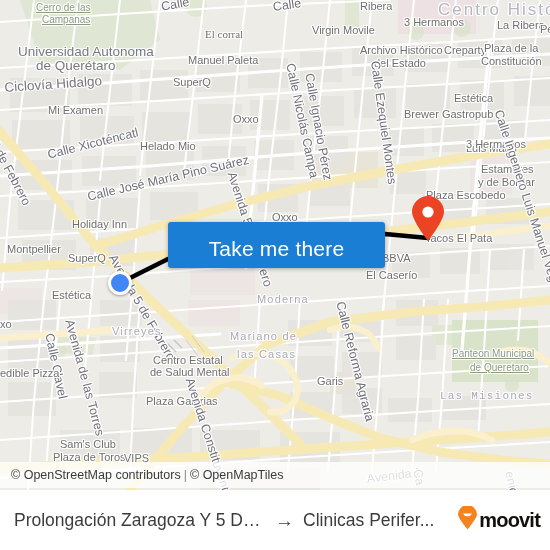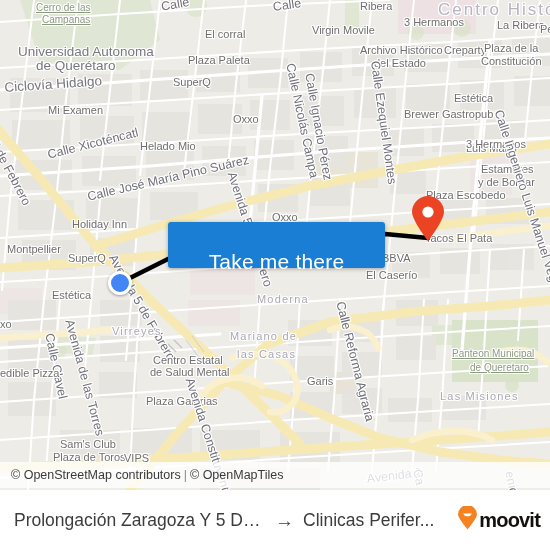--- a/index.html
+++ b/index.html
@@ -86,21 +86,21 @@
     height: 46px;
     background: #1a7fd4;
     border: none;
     border-radius: 3px;
     color: #ffffff;
     font-family: "Liberation Sans", sans-serif;
     font-size: 21px;
     line-height: 46px;
     text-align: center;
     cursor: pointer;
-    padding: 17px;
+    padding: 4px;
     box-shadow: 0 1px 4px rgba(0,0,0,.3);
     letter-spacing: .2px;
   }
 
   
   #attribution {
     position: absolute;
     left: 0;
     top: 462px;
     width: 550px;
@@ -350,32 +350,32 @@
         <path d="M186,340 L198,356 M192,336 L204,352"></path>
       </g>
       <g stroke="#b9b9b9" stroke-width="1.2" opacity=".8">
         <path d="M168,344 L176,352 M174,340 L182,348"></path>
       </g>
     </svg>
 
     <div id="labels">
         <div class="maplabel lbl-green" style="left: 36px; top: 2px;">Cerro de las</div>
         <div class="maplabel lbl-green" style="left: 42px; top: 14px;">Campanas</div>
-        <div class="maplabel lbl-poi" style="left: 205px; top: 28px;">El corral</div>
+        <div class="maplabel lbl-poi" style="left: 205px; top: 28px; font-family: Liberation Serif, serif;">El corral</div>
         <div class="maplabel lbl-street" style="left: 160px; top: 0px; transform: rotate(-10deg);">Calle</div>
         <div class="maplabel lbl-street" style="left: 272px; top: 0px; transform: rotate(-8deg);">Calle</div>
         <div class="maplabel lbl-poi" style="left: 312px; top: 24px;">Virgin Movile</div>
         <div class="maplabel lbl-poi" style="left: 360px; top: 0px;">Ribera</div>
         <div class="maplabel lbl-bigarea" style="left: 438px; top: 0px;">Centro Histórico</div>
         <div class="maplabel lbl-poi" style="left: 404px; top: 16px;">3 Hermanos</div>
         <div class="maplabel lbl-poi" style="left: 476px; top: 19px; padding-left: 21px;">La Ribera</div>
         <div class="maplabel lbl-poi" style="left: 540px; top: 23px;">Pe</div>
         <div class="maplabel lbl-place" style="left: 18px; top: 44px;">Universidad Autonoma</div>
         <div class="maplabel lbl-place" style="left: 36px; top: 58px;">de Querétaro</div>
-        <div class="maplabel lbl-poi" style="left: 188px; top: 54px;">Plaza Paleta</div>
+        <div class="maplabel lbl-poi" style="left: 188px; top: 54px;">Manuel Paleta</div>
         <div class="maplabel lbl-poi" style="left: 360px; top: 44px;">Archivo Histórico</div>
         <div class="maplabel lbl-poi" style="left: 374px; top: 57px;">del Estado</div>
         <div class="maplabel lbl-poi" style="left: 444px; top: 44px;">Creparty</div>
         <div class="maplabel lbl-poi" style="left: 484px; top: 42px;">Plaza de la</div>
         <div class="maplabel lbl-poi" style="left: 481px; top: 55px;">Constitución</div>
         <div class="maplabel lbl-place" style="left: 4px; top: 80px; transform: rotate(-4deg);">Ciclovía Hidalgo</div>
         <div class="maplabel lbl-poi" style="left: 173px; top: 76px;">SuperQ</div>
         <div class="maplabel lbl-poi" style="left: 48px; top: 104px;">Mi Examen</div>
         <div class="maplabel lbl-poi" style="left: 233px; top: 113px;">Oxxo</div>
         <div class="maplabel lbl-poi" style="left: 454px; top: 92px;">Estética</div>
@@ -406,26 +406,26 @@
         <div class="maplabel lbl-street" style="left: 505px; top: 108px; transform: rotate(72deg);">Calle Ingeniero Luis Manuel Vega</div>
         <div class="maplabel lbl-poi" style="left: 0px; top: 318px;">xo</div>
         <div class="maplabel lbl-area" style="left: 112px; top: 325px;">Virreyes</div>
         <div class="maplabel lbl-area" style="left: 230px; top: 330px;">Mariano de</div>
         <div class="maplabel lbl-area" style="left: 237px; top: 348px;">las Casas</div>
         <div class="maplabel lbl-street" style="left: 347px; top: 300px; transform: rotate(76deg);">Calle Reforma Agraria</div>
         <div class="maplabel lbl-street" style="left: 56px; top: 332px; transform: rotate(78deg);">Calle Clavel</div>
         <div class="maplabel lbl-street" style="left: 76px; top: 318px; transform: rotate(75deg);">Avenida de las Torres</div>
         <div class="maplabel lbl-poi" style="left: 153px; top: 354px;">Centro Estatal</div>
         <div class="maplabel lbl-poi" style="left: 150px; top: 366px;">de Salud Mental</div>
-        <div class="maplabel lbl-poi" style="left: 295px; top: 375px; padding-left: 12px;">Garis</div>
+        <div class="maplabel lbl-poi" style="left: 305px; top: 375px; padding-left: 12px;">Garis</div>
         <div class="maplabel lbl-poi" style="left: 0px; top: 367px;">edible Pizza</div>
         <div class="maplabel lbl-poi" style="left: 146px; top: 395px;">Plaza Galerias</div>
         <div class="maplabel lbl-green" style="left: 452px; top: 348px;">Panteon Municipal</div>
         <div class="maplabel lbl-green" style="left: 470px; top: 362px;">de Queretaro</div>
-        <div class="maplabel lbl-area" style="left: 440px; top: 390px;">Las Misiones</div>
+        <div class="maplabel lbl-area" style="left: 440px; top: 390px; font-family: Liberation Mono, monospace;">Las Misiones</div>
         <div class="maplabel lbl-street" style="left: 196px; top: 376px; transform: rotate(72deg);">Avenida Constituyentes</div>
         <div class="maplabel lbl-poi" style="left: 60px; top: 438px;">Sam's Club</div>
         <div class="maplabel lbl-poi" style="left: 53px; top: 451px;">Plaza de Toros</div>
         <div class="maplabel lbl-poi" style="left: 124px; top: 452px;">VIPS</div>
         <div class="maplabel lbl-street" style="left: 366px; top: 472px; transform: rotate(-7deg);">Avenida 2</div>
         <div class="maplabel lbl-street" style="left: 424px; top: 468px; transform: rotate(78deg);">Ca</div>
         <div class="maplabel lbl-street" style="left: 516px; top: 470px; transform: rotate(78deg);">enid</div>
       </div>
 
     <svg id="route-layer" width="550" height="490" viewBox="0 0 550 490">

